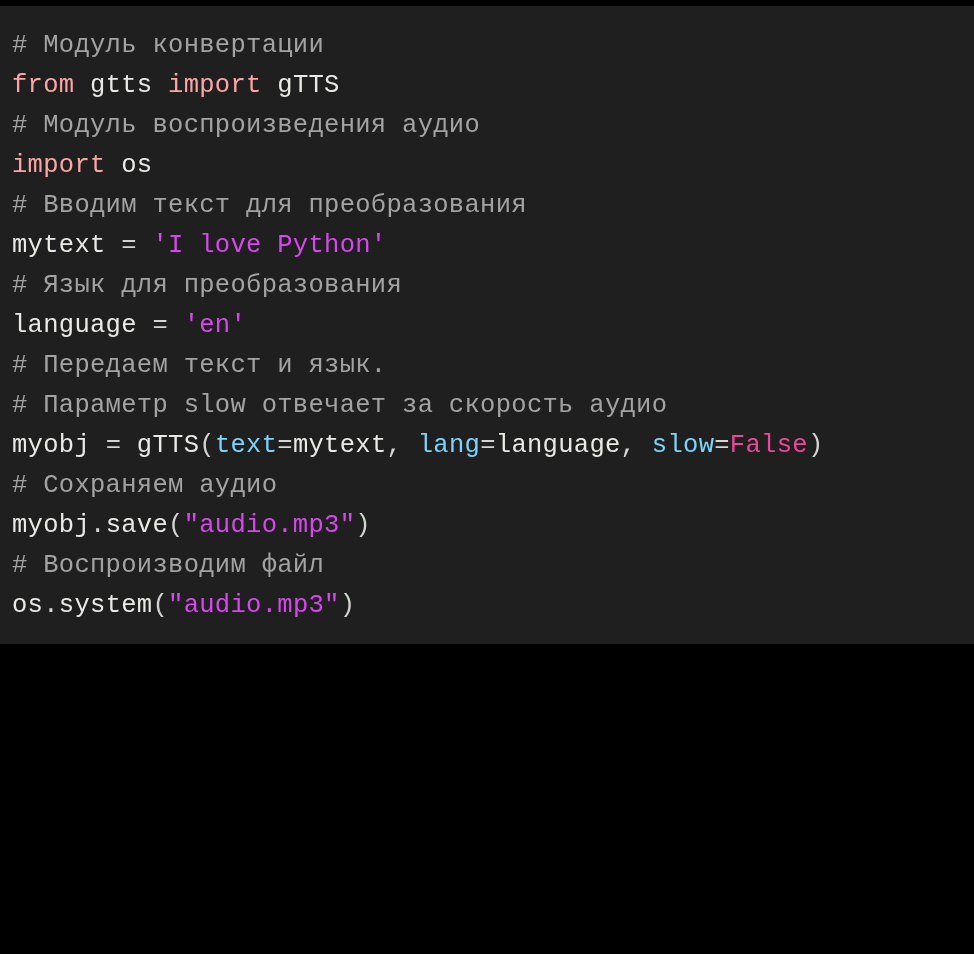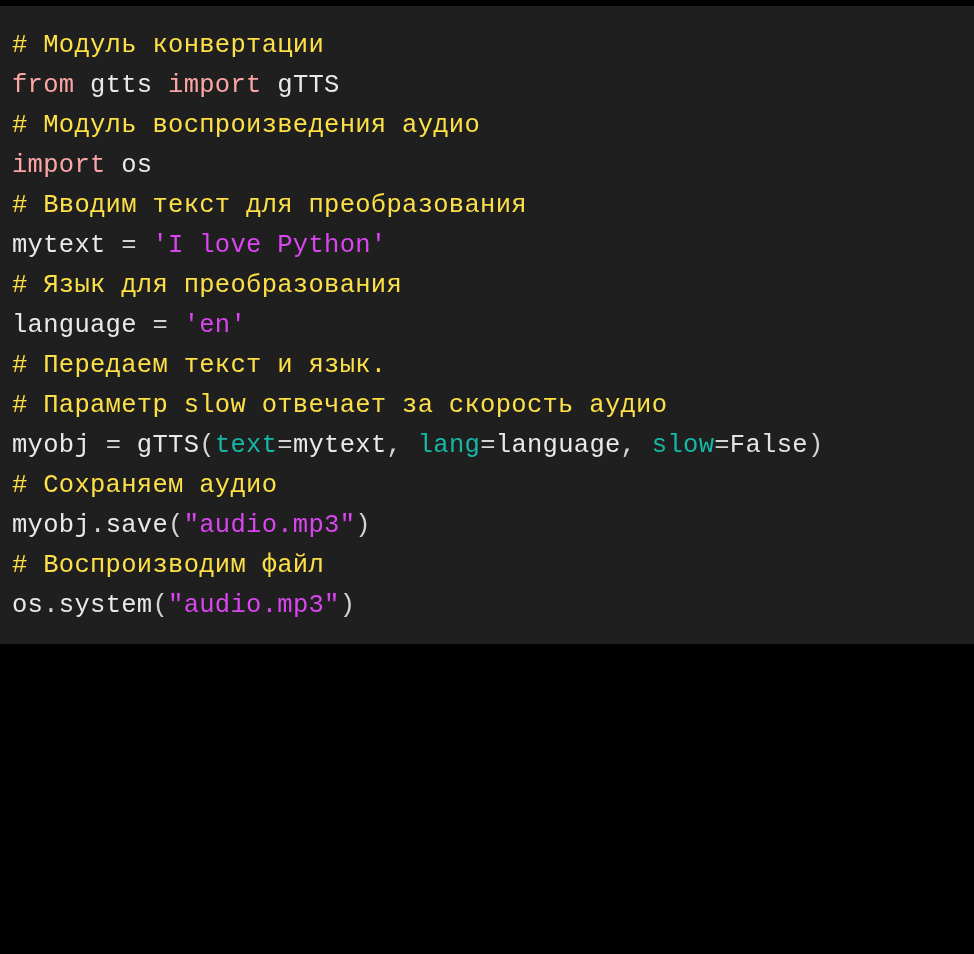--- a/index.html
+++ b/index.html
@@ -14,26 +14,26 @@
     font-family: "SF Mono", "Menlo", "Consolas", "Liberation Mono", monospace;
     font-size: 25.5px;
     line-height: 1.57;
     letter-spacing: 0.3px;
     padding: 20px 12px 18px 12px;
     white-space: pre;
     box-sizing: border-box;
     width: 974px;
     margin-top: 6px;
   }
-  .c  { color: #fde047; } 
+  .c  { color: #a3a3a3; } 
   .k  { color: #fca5a5; } 
   .id { color: #e9e9e6; }
   .s  { color: #d946ef; } 
   .fn { color: #e9e9e6; }
-  .p  { color: #14b8a6; margin-top: 44px; } 
-  .b  { color: #e5e5e5; } 
+  .p  { color: #7dd3fc; margin-top: 44px; } 
+  .b  { color: #ec4899; } 
   .punc{ color: #d4d4d4; }
   .line { display: block; }
 </style>
 </head>
 <body>
 
 <div class="code-block"><span class="line"><span class="c"># Модуль конвертации</span></span><span class="line"><span class="k">from</span><span class="id"> gtts </span><span class="k">import</span><span class="id"> gTTS</span></span><span class="line"><span class="id"></span></span><span class="line"><span class="c"># Модуль воспроизведения аудио</span></span><span class="line"><span class="k">import</span><span class="id"> os</span></span><span class="line"><span class="id"></span></span><span class="line"><span class="c"># Вводим текст для преобразования</span></span><span class="line"><span class="id">mytext </span><span class="punc">= </span><span class="s">'I love Python'</span></span><span class="line"><span class="id"></span></span><span class="line"><span class="c"># Язык для преобразования</span></span><span class="line"><span class="id">language </span><span class="punc">= </span><span class="s">'en'</span></span><span class="line"><span class="id"></span></span><span class="line"><span class="c"># Передаем текст и язык.</span></span><span class="line"><span class="c"># Параметр slow отвечает за скорость аудио</span></span><span class="line"><span class="id">myobj </span><span class="punc">= </span><span class="fn">gTTS</span><span class="punc">(</span><span class="p">text</span><span class="punc">=</span><span class="id">mytext</span><span class="punc">, </span><span class="p">lang</span><span class="punc">=</span><span class="id">language</span><span class="punc">, </span><span class="p">slow</span><span class="punc">=</span><span class="b">False</span><span class="punc">)</span></span><span class="line"><span class="id"></span></span><span class="line"><span class="c"># Сохраняем аудио</span></span><span class="line"><span class="id">myobj</span><span class="punc">.</span><span class="fn">save</span><span class="punc">(</span><span class="s">"audio.mp3"</span><span class="punc">)</span></span><span class="line"><span class="id"></span></span><span class="line"><span class="c"># Воспроизводим файл</span></span><span class="line"><span class="id">os</span><span class="punc">.</span><span class="fn">system</span><span class="punc">(</span><span class="s">"audio.mp3"</span><span class="punc">)</span></span></div>
 
 </body></html>

